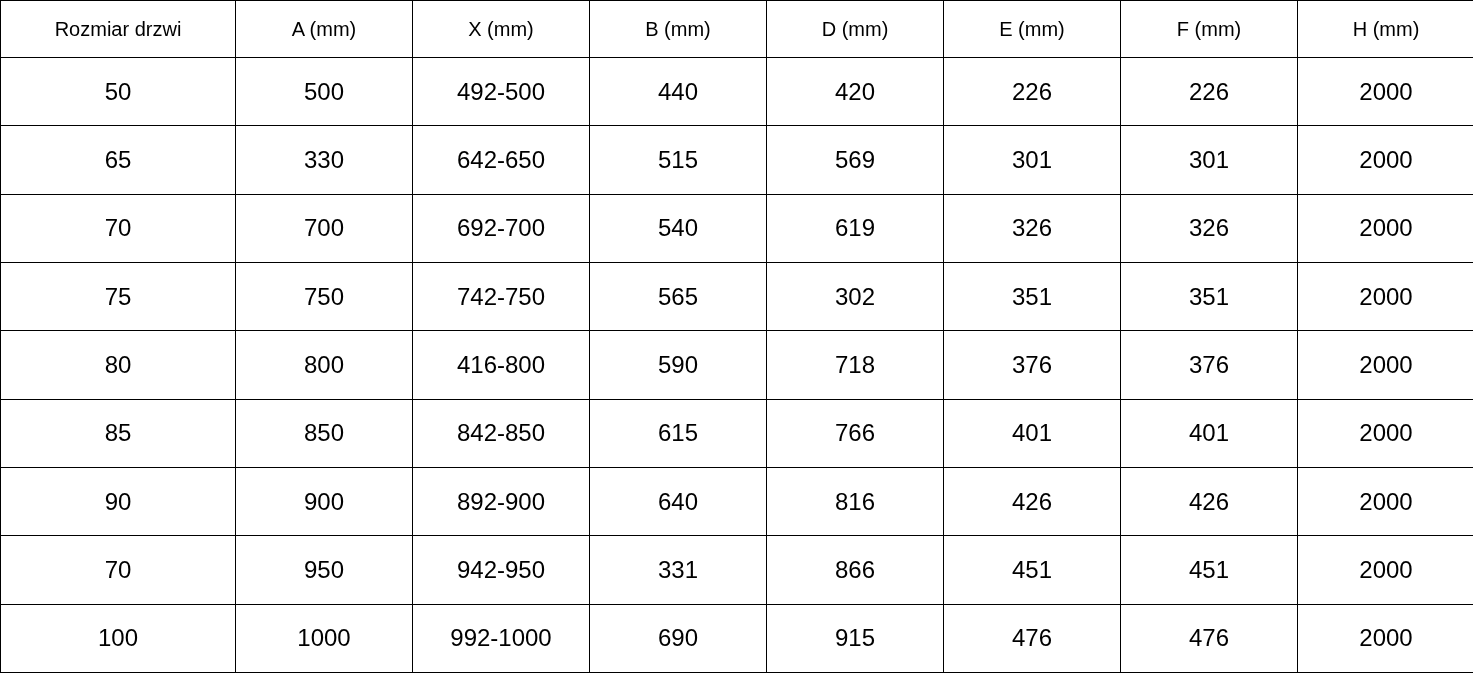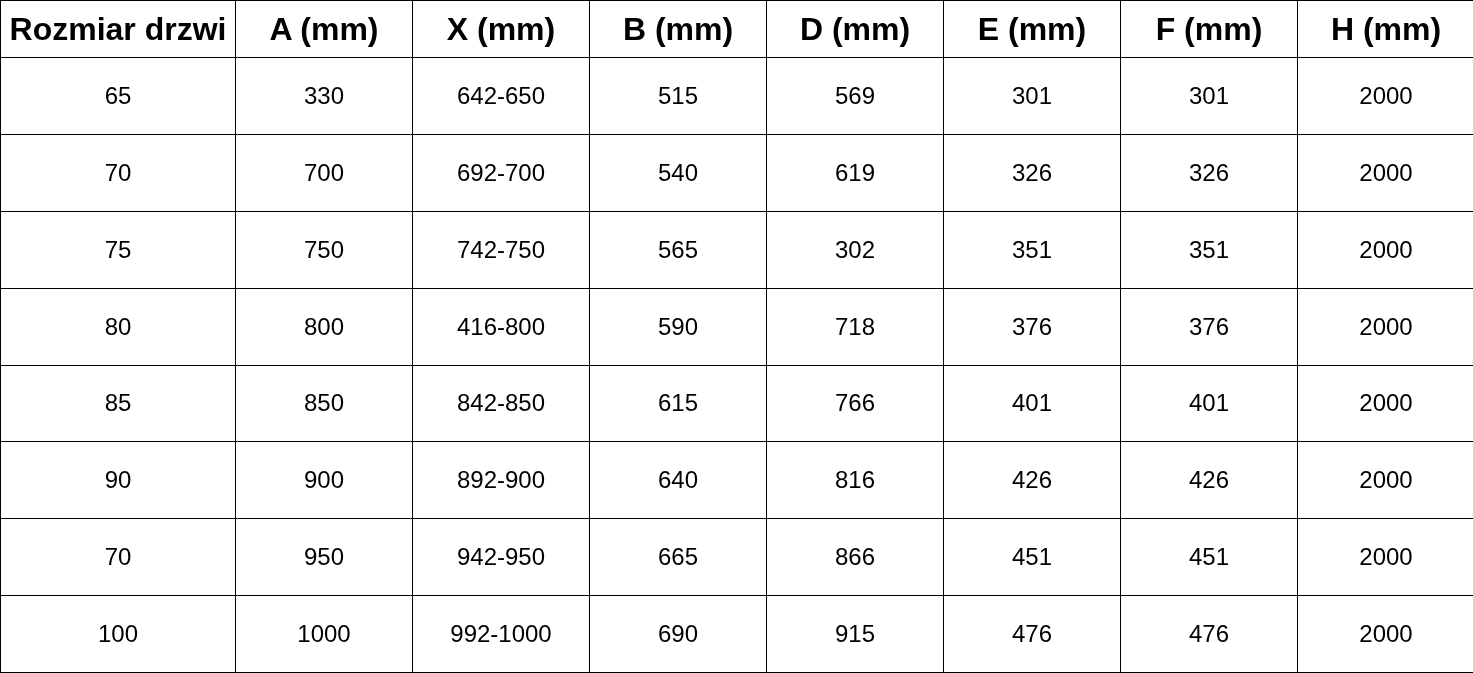--- a/index.html
+++ b/index.html
@@ -29,22 +29,22 @@
   table.spec-table th,
   table.spec-table td {
     border: 1.5px solid var(--border-color);
     text-align: center;
     vertical-align: middle;
     padding: 0;
     overflow: hidden;
     white-space: nowrap;
   }
   table.spec-table th {
-    font-size: 32px;
-    font-weight: bold;
+    font-size: 20px;
+    font-weight: normal;
     height: 56px;
   }
   table.spec-table td {
     font-size: 24px;
     font-weight: normal;
     height: 56px;
   }
   col.c-size { width: 235px; }
   col.c-dim  { width: 177px; }
 </style>
@@ -68,20 +68,30 @@
         <th>A (mm)</th>
         <th>X (mm)</th>
         <th>B (mm)</th>
         <th>D (mm)</th>
         <th>E (mm)</th>
         <th>F (mm)</th>
         <th>H (mm)</th>
       </tr>
   </thead>
   <tbody>
+      <tr>
+        <td>50</td>
+        <td>500</td>
+        <td>492-500</td>
+        <td>440</td>
+        <td>420</td>
+        <td>226</td>
+        <td>226</td>
+        <td>2000</td>
+      </tr>
       <tr>
         <td>65</td>
         <td>330</td>
         <td>642-650</td>
         <td>515</td>
         <td>569</td>
         <td>301</td>
         <td>301</td>
         <td>2000</td>
       </tr>
@@ -132,21 +142,21 @@
         <td>640</td>
         <td>816</td>
         <td>426</td>
         <td>426</td>
         <td>2000</td>
       </tr>
       <tr>
         <td>70</td>
         <td>950</td>
         <td>942-950</td>
-        <td>665</td>
+        <td>331</td>
         <td>866</td>
         <td>451</td>
         <td>451</td>
         <td>2000</td>
       </tr>
       <tr>
         <td>100</td>
         <td>1000</td>
         <td>992-1000</td>
         <td>690</td>

